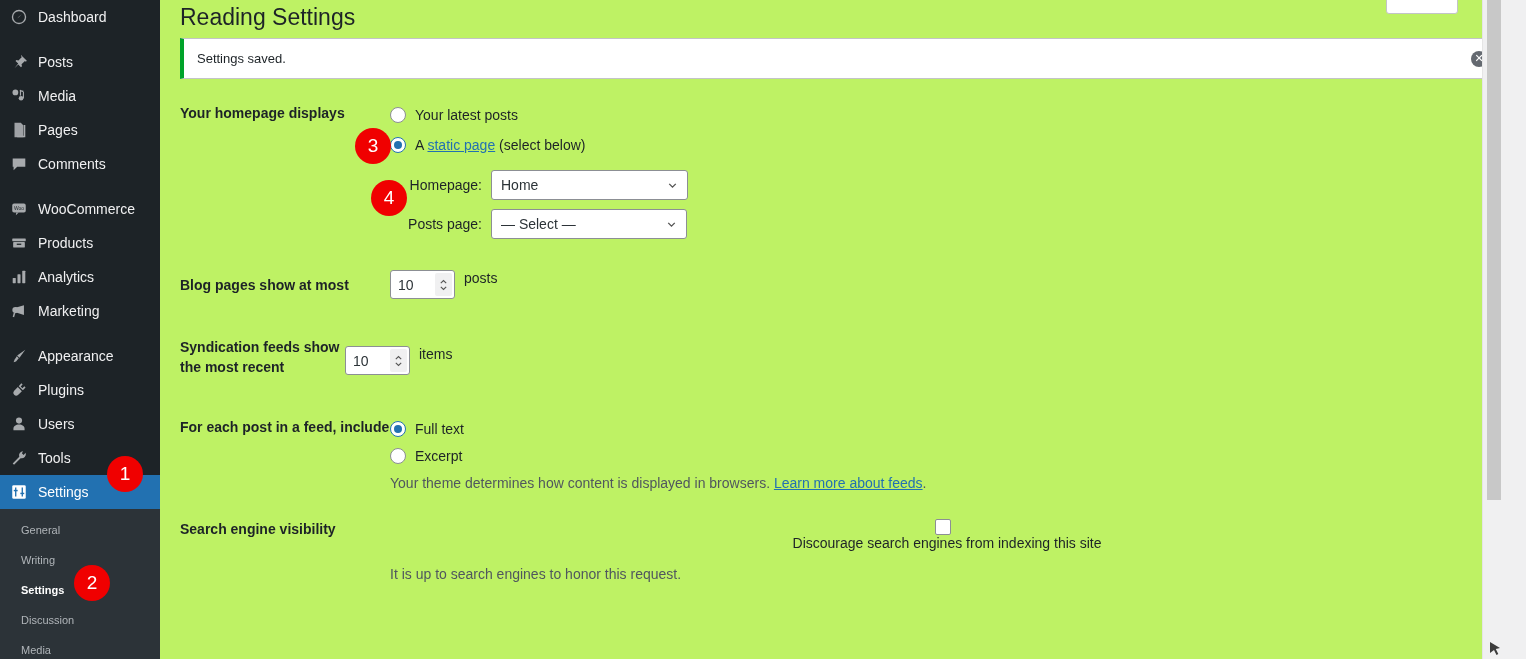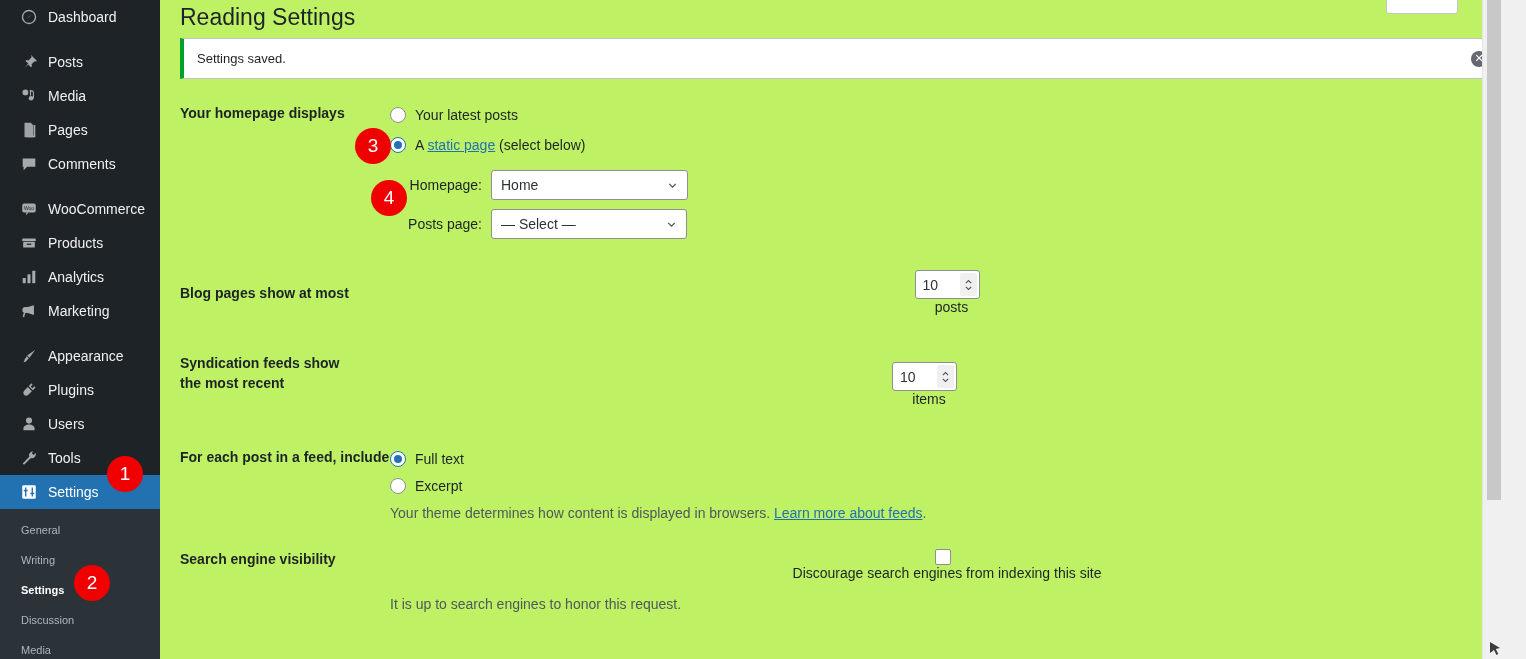--- a/index.html
+++ b/index.html
@@ -25,21 +25,21 @@
     width: 160px;
     height: 659px;
     background: #1d2327;
     overflow: hidden;
   }
 
   .nav-item {
     display: flex;
     align-items: center;
     height: 34px;
-    padding-left: 19px;
+    padding-left: 9px;
     color: #f0f0f1;
     font-size: 14px;
     position: relative;
     cursor: pointer;
   }
   .nav-item .nav-label { margin-left: 9px; white-space: nowrap; }
 
   .nav-item.active {
     background: #2271b1;
     color: #fff;
@@ -223,21 +223,21 @@
     font-size: 14px;
     color: #2c3338;
     cursor: pointer;
   }
   .select-box .chev {
     margin-left: 10px;
     color: #555;
     display: inline-flex;
   }
 
-  .num-line { display: flex; align-items: center; flex-direction: column; }
+  .num-line { display: flex; align-items: flex-start; }
   .num-box {
     width: 65px; height: 29px;
     background: #fff;
     border: 1px solid #8c8f94;
     border-radius: 3px;
     display: flex;
     align-items: center;
     padding-left: 7px;
     font-size: 14px;
     color: #2c3338;

